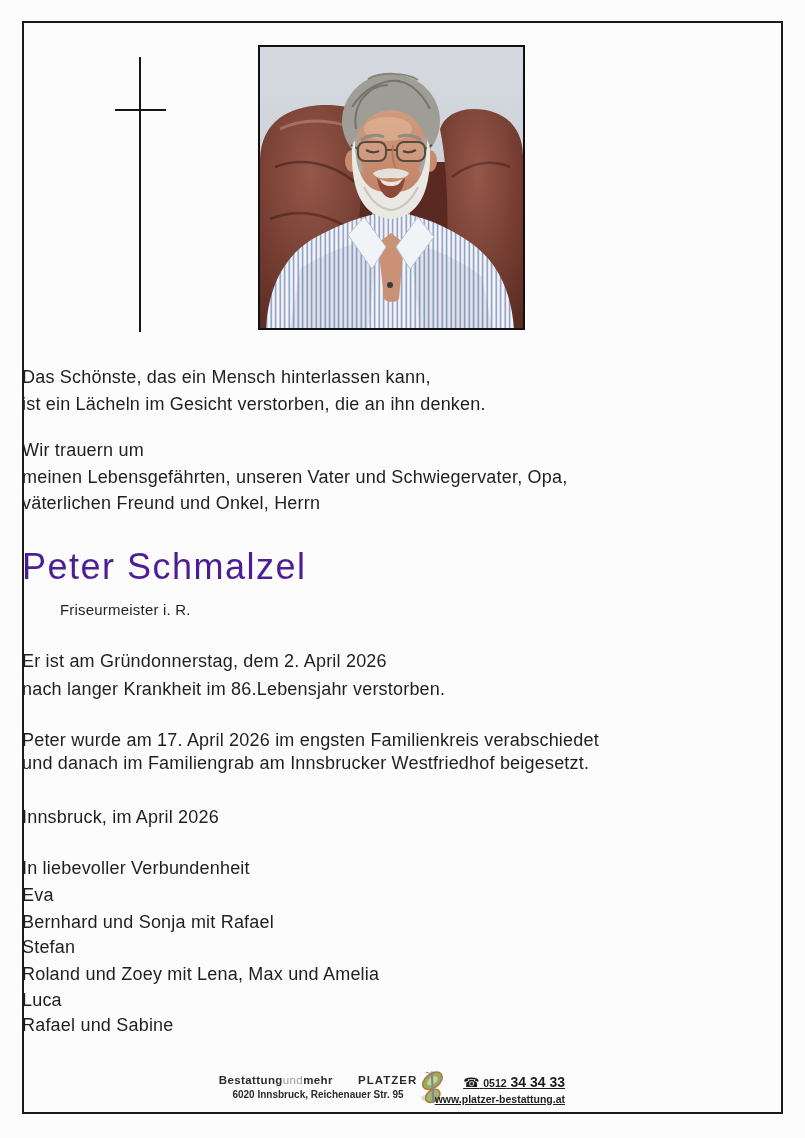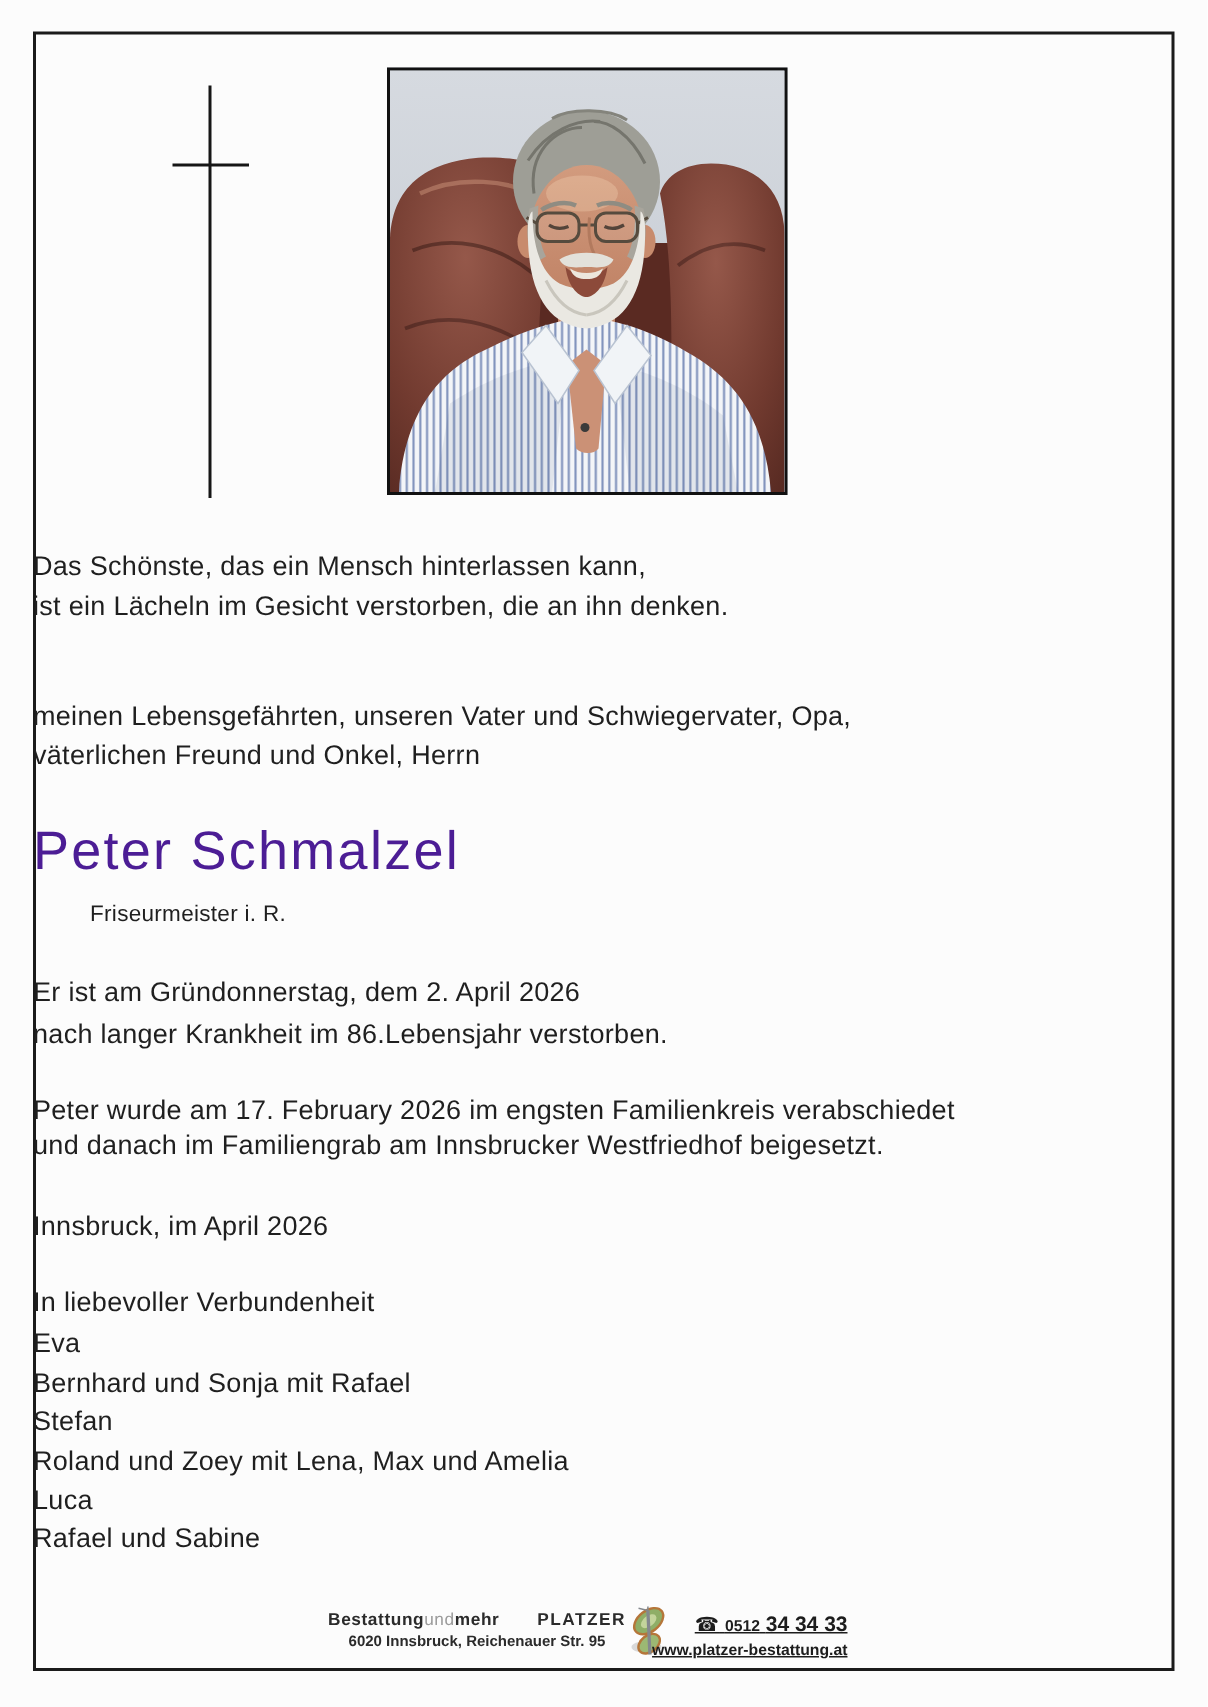--- a/index.html
+++ b/index.html
@@ -137,30 +137,31 @@
       <path d="M158,140 C150,156 140,162 131,163" stroke="#c9c6bd" stroke-width="2" fill="none"></path>
       <path d="M113,126 C121,120 141,120 149,126 C146,133 136,131 131,131 C126,131 116,133 113,126 Z" fill="#e3e1da"></path>
       <path d="M117,131 C124,138 138,138 145,131 C143,146 135,151 131,151 C127,151 119,146 117,131 Z" fill="#8c4a3a"></path>
       <path d="M120,132 C126,136 136,136 142,132 C140,138 136,139 131,139 C126,139 122,138 120,132 Z" fill="#ece6dc"></path>
     </svg>
   </div>
 
   <div class="t" style="top:364px">Das Schönste, das ein Mensch hinterlassen kann,</div>
   <div class="t" style="top:391px">ist ein Lächeln im Gesicht verstorben, die an ihn denken.</div>
 
+  <div class="t" style="top:437px">Wir trauern um</div>
   <div class="t" style="top:464px">meinen Lebensgefährten, unseren Vater und Schwiegervater, Opa,</div>
   <div class="t" style="top:490px">väterlichen Freund und Onkel, Herrn</div>
 
   <div class="t name" style="top:542px">Peter Schmalzel</div>
   <div class="t subtitle" style="top:596px">Friseurmeister i. R.</div>
 
   <div class="t" style="top:648px">Er ist am Gründonnerstag, dem 2. April 2026</div>
   <div class="t" style="top:676px">nach langer Krankheit im 86.Lebensjahr verstorben.</div>
 
-  <div class="t" style="top:727px">Peter wurde am 17. February 2026 im engsten Familienkreis verabschiedet</div>
+  <div class="t" style="top:727px">Peter wurde am 17. April 2026 im engsten Familienkreis verabschiedet</div>
   <div class="t" style="top:750px">und danach im Familiengrab am Innsbrucker Westfriedhof beigesetzt.</div>
 
   <div class="t" style="top:804px">Innsbruck, im April 2026</div>
 
   <div class="t" style="top:855px">In liebevoller Verbundenheit</div>
   <div class="t" style="top:882px">Eva</div>
   <div class="t" style="top:909px">Bernhard und Sonja mit Rafael</div>
   <div class="t" style="top:934px">Stefan</div>
   <div class="t" style="top:961px">Roland und Zoey mit Lena, Max und Amelia</div>
   <div class="t" style="top:987px">Luca</div>

